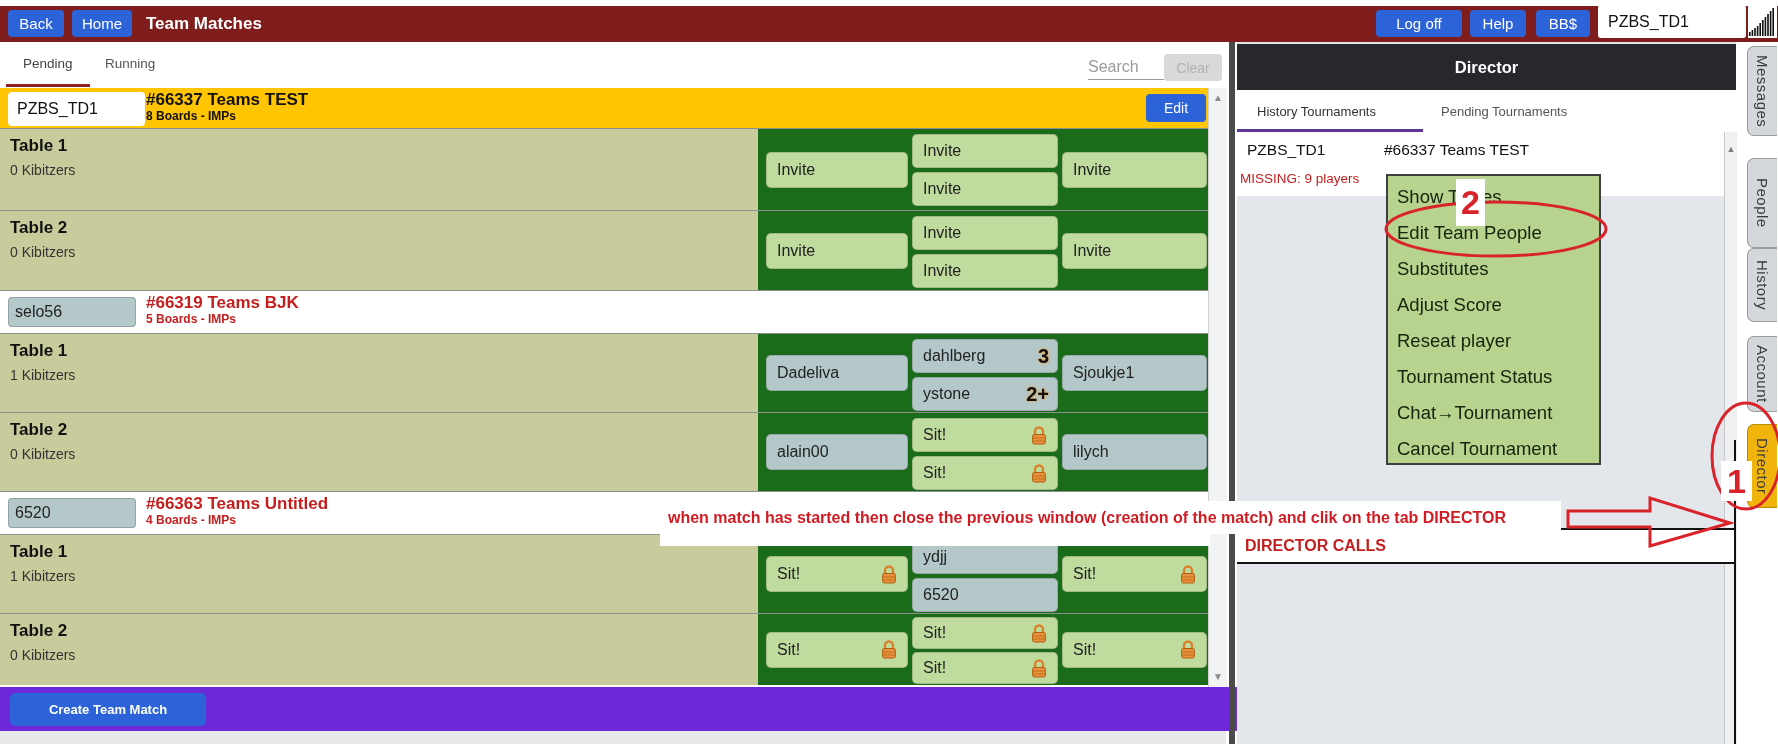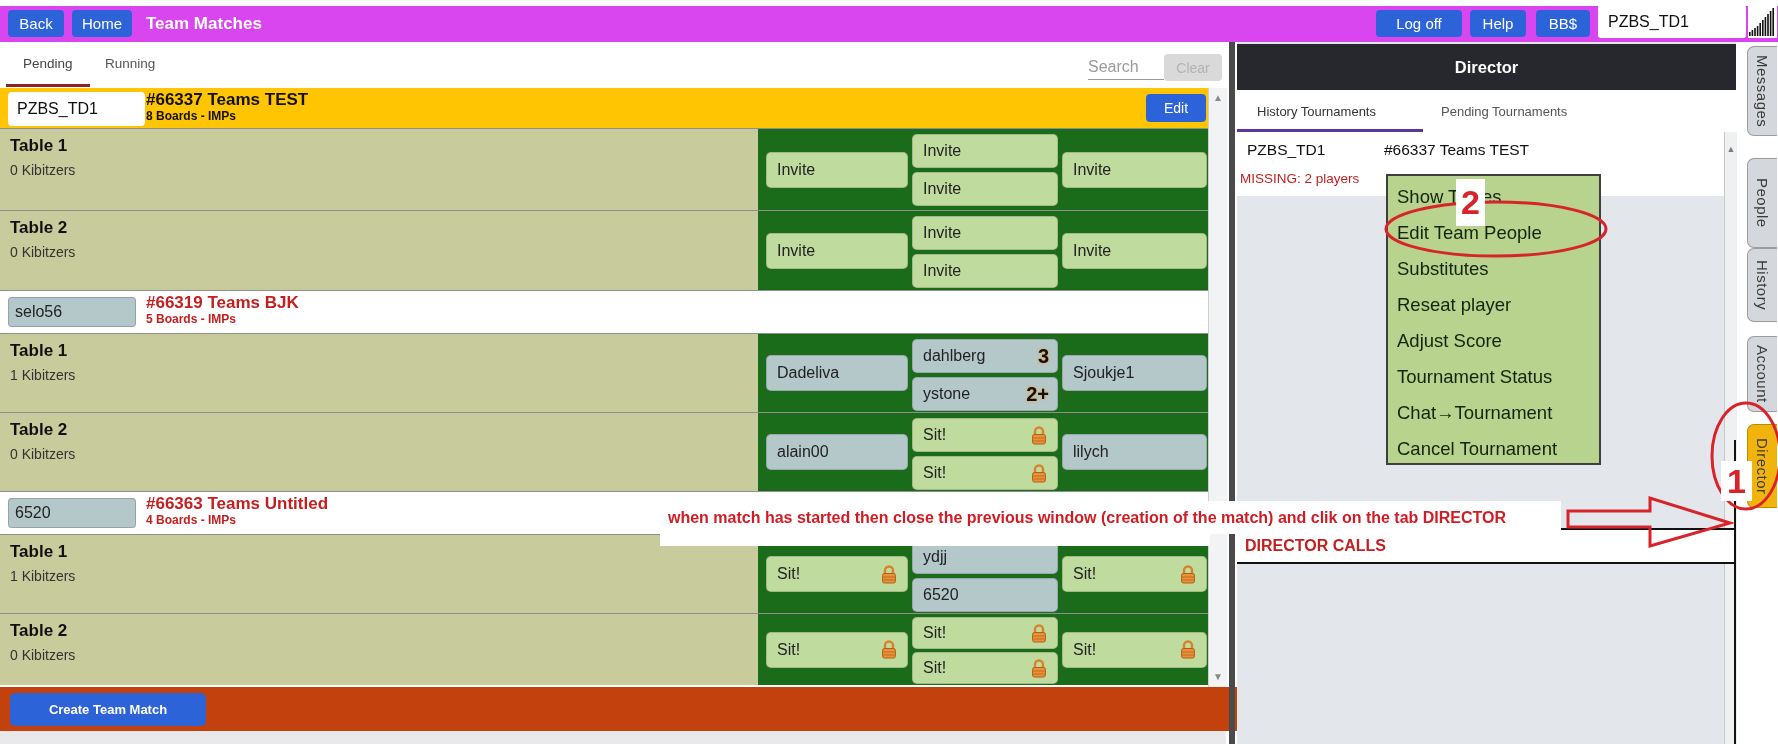--- a/index.html
+++ b/index.html
@@ -1,19 +1,19 @@
 <!DOCTYPE html>
 <html><head>
 <meta charset="utf-8">
 <style>
   html,body{margin:0;padding:0;background:#fff;}
   .page{position:relative;width:1778px;height:744px;overflow:hidden;
         font-family:"Liberation Sans",sans-serif;background:#fff;}
   
-  .topbar{position:absolute;left:0;top:6px;width:1778px;height:36px;background:#d946ef;}
+  .topbar{position:absolute;left:0;top:6px;width:1778px;height:36px;background:#7f1d1d;}
   .tb-btn{position:absolute;top:4px;height:27px;background:#2d63d8;color:#fff;border:none;
           border-radius:4px;font-family:inherit;font-size:15px;line-height:27px;text-align:center;
           padding:0;cursor:pointer;}
   .tb-back{left:8px;width:56px;}
   .tb-home{left:72px;width:60px;}
   .tb-title{position:absolute;left:146px;top:8px;color:#fff;font-size:17px;font-weight:bold;}
   .tb-logoff{left:1376px;width:86px;}
   .tb-help{left:1470px;width:56px;}
   .tb-bbs{left:1536px;width:54px;}
   .tb-user{position:absolute;left:1598px;top:-1px;width:148px;height:33px;background:#fff;
@@ -30,21 +30,21 @@
              border-bottom:1px solid #9a9a9a;padding-bottom:3px;}
   .lp-clear{position:absolute;left:1164px;top:12px;width:58px;height:27px;background:#d9d9d9;
             color:#b3b3b3;border:none;border-radius:4px;font-family:inherit;font-size:14px;}
   .lp-scroll{position:absolute;left:0;top:46px;width:1208px;height:599px;overflow:hidden;}
   
   .lp-sb{position:absolute;left:1208px;top:46px;width:18px;height:599px;background:#f2f3f5;
          border-left:1px solid #d0d0d0;}
   .sb-arrow{position:absolute;left:0;width:18px;height:16px;color:#8a8a8a;font-size:10px;
             text-align:center;line-height:16px;cursor:pointer;}
   .sb-up{top:2px;} .sb-down{bottom:2px;}
-  .lp-create-bar{position:absolute;left:0;top:645px;width:1360px;height:44px;background:#c2410c;}
+  .lp-create-bar{position:absolute;left:0;top:645px;width:1360px;height:44px;background:#6d28d9;}
   .lp-create{position:absolute;left:10px;top:6px;width:196px;height:33px;background:#2d63d8;color:#fff;
              border:none;border-radius:5px;font-family:inherit;font-size:13px;font-weight:bold;cursor:pointer;}
   .lp-bottom-strip{position:absolute;left:0;top:689px;width:1226px;height:13px;background:#e9e9ec;}
   
   .match-header{position:relative;width:1208px;box-sizing:border-box;}
   .match-header.yellow{background:#ffc402;}
   .match-header.white{background:#fff;border-top:1px solid #8e8e8e;}
   .host-input{position:absolute;left:8px;top:4px;width:126px;height:32px;border:none;border-radius:4px;
               background:#fff;font-family:inherit;font-size:16px;padding-left:9px;color:#111;}
   .host-btn{position:absolute;left:8px;top:6px;width:128px;height:30px;background:#b4c7c9;
@@ -370,36 +370,36 @@
     <div class="rp-tabs">
       <div class="rp-tab t0">History Tournaments</div>
       <div class="rp-tab t1">Pending Tournaments</div>
     </div>
     <div class="rp-tab-underline"></div>
     <div class="rp-list">
       <div style="position:absolute;left:0;top:0;width:100%;height:32px;">
         <span class="rp-row-host">PZBS_TD1</span>
         <span class="rp-row-title">#66337 Teams TEST</span>
       </div>
-      <div class="rp-missing">MISSING: 2 players</div>
+      <div class="rp-missing">MISSING: 9 players</div>
     </div>
     <div class="rp-sb">
       <div class="rp-sb-up">▲</div>
     </div>
     <div class="calls-band">
       <div class="calls-label">DIRECTOR CALLS</div>
     </div>
   </div>
 
   <div class="menu" id="menu">
       <div class="menu-item">Show Tables</div>
       <div class="menu-item">Edit Team People</div>
       <div class="menu-item">Substitutes</div>
+      <div class="menu-item">Adjust Score</div>
       <div class="menu-item">Reseat player</div>
-      <div class="menu-item">Adjust Score</div>
       <div class="menu-item">Tournament Status</div>
       <div class="menu-item">Chat→Tournament</div>
       <div class="menu-item">Cancel Tournament</div>
     </div>
 
   <div id="side-tabs">
       <div class="side-tab" style="top: 46px; height: 90px;">
         <span>Messages</span>
       </div>
       <div class="side-tab" style="top: 158px; height: 90px;">

